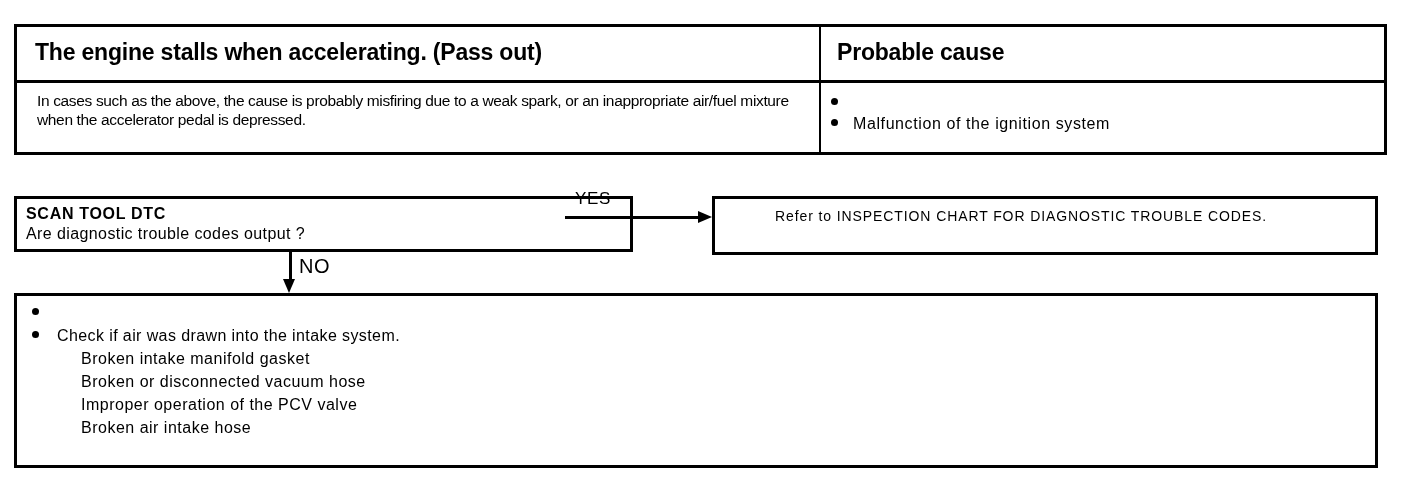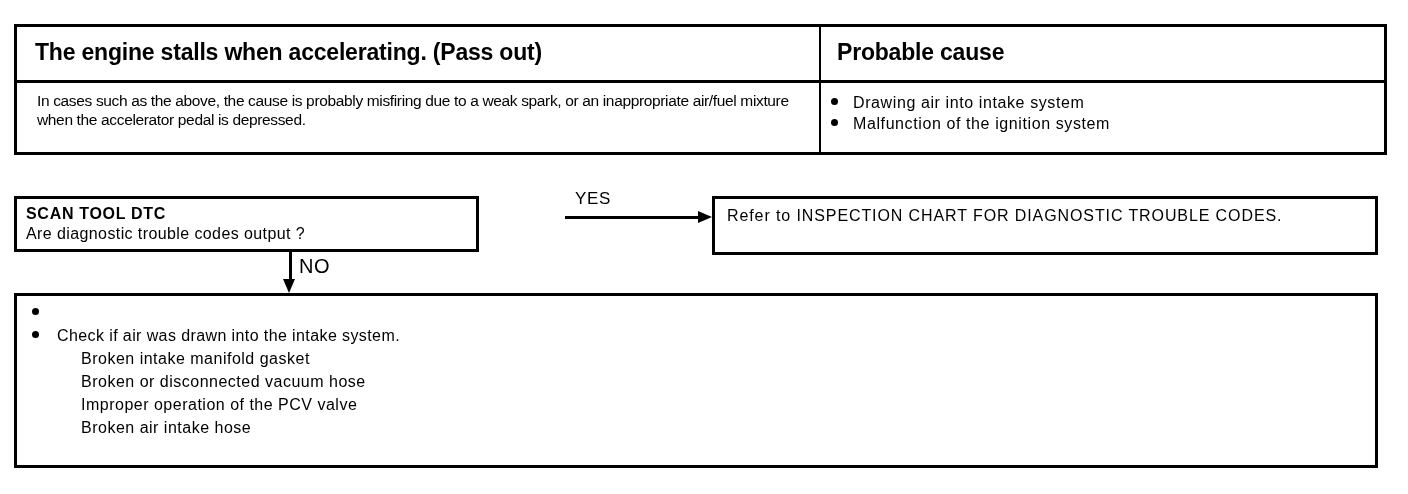--- a/index.html
+++ b/index.html
@@ -87,21 +87,21 @@
     background: #000;
     position: relative;
     top: -3px;
   }
 
   
   .scan-box {
     position: absolute;
     left: 14px;
     top: 196px;
-    width: 465px;
+    width: 619px;
     height: 56px;
     border: 3px solid #000;
     box-sizing: border-box;
     padding: 5px 0 0 9px;
   }
   .scan-title {
     font-size: 16px;
     font-weight: bold;
     letter-spacing: 0.7px;
     line-height: 19px;
@@ -116,23 +116,24 @@
     position: absolute;
     left: 712px;
     top: 196px;
     width: 666px;
     height: 59px;
     border: 3px solid #000;
     box-sizing: border-box;
     padding: 6px 0 0 12px;
   }
   .refer-text {
-    font-size: 16px;
+    font-size: 14px;
     line-height: 22px;
     letter-spacing: 0.9px;
+    margin-left: 48px;
   }
 
   .check-box {
     position: absolute;
     left: 14px;
     top: 293px;
     width: 1364px;
     height: 175px;
     border: 3px solid #000;
     box-sizing: border-box;
@@ -233,21 +234,20 @@
   </div>
 
   <div class="table-body-row">
     <div class="col-left">
       <div class="desc-text">In cases such as the above, the cause is probably misfiring due to a weak spark, or an inappropriate air/fuel mixture when the accelerator pedal is depressed.</div>
     </div>
     <div class="col-right">
       <div class="cause-list">
         <div class="cause-item">
           <span class="dot"><i class="dot-glyph"></i></span>
-          <span>Drawing air into intake system</span>
         </div>
         <div class="cause-item">
           <span class="dot"><i class="dot-glyph"></i></span>
           <span>Malfunction of the ignition system</span>
         </div>
       </div>
     </div>
   </div>
 </div>
 

